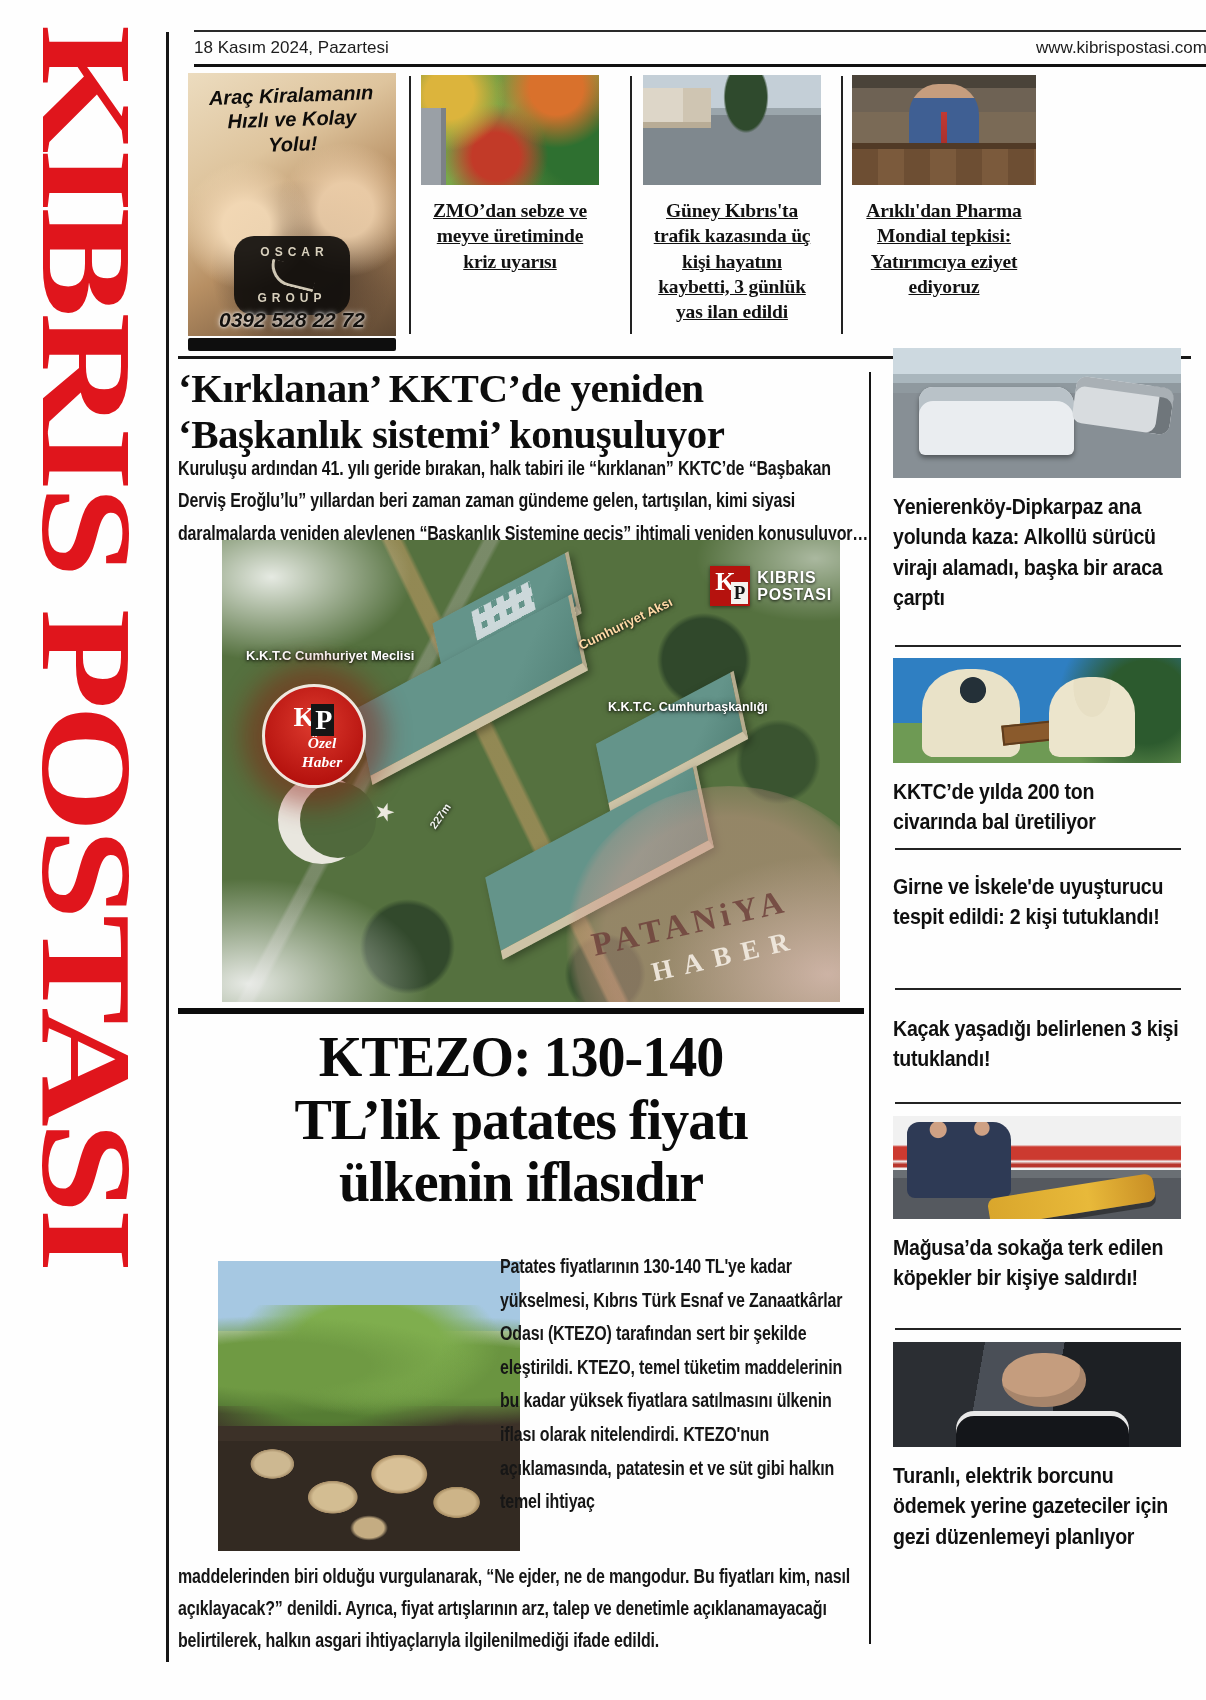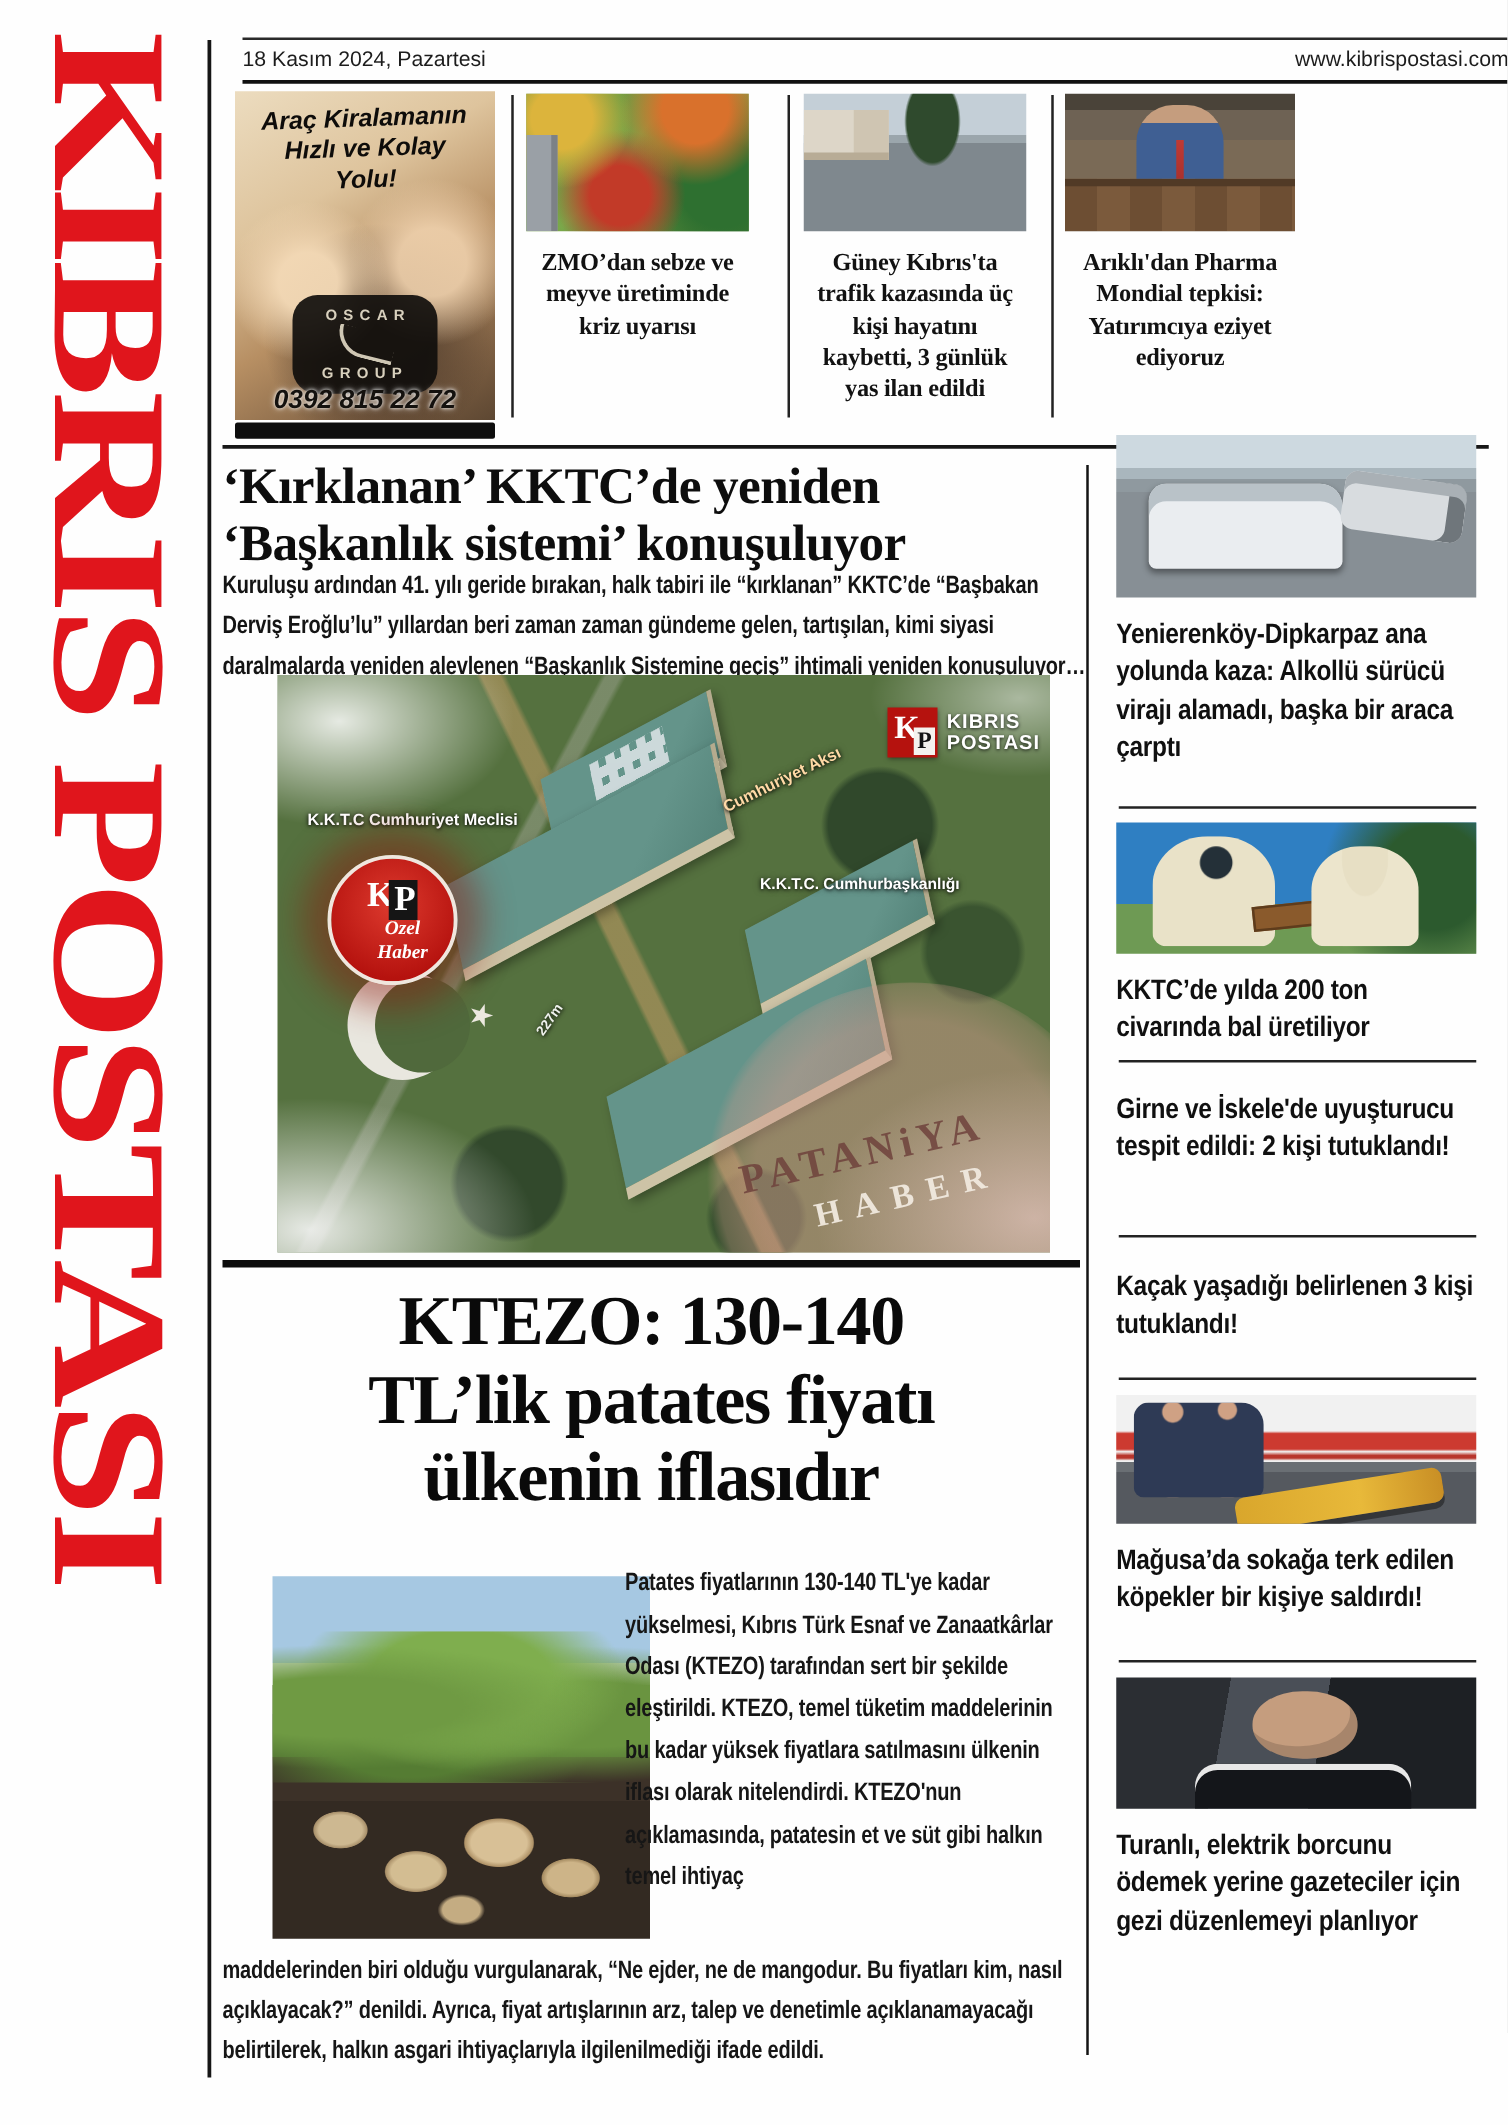--- a/index.html
+++ b/index.html
@@ -125,21 +125,21 @@
     radial-gradient(ellipse at 82% 55%,#6a9440 0 28%,transparent 58%),
     radial-gradient(ellipse at 36% 72%,#557c33 0 24%,transparent 54%);}
   .ph.potato::after{left:0;bottom:0;width:100%;height:44%;background:
     radial-gradient(ellipse 28px 19px at 18% 32%,#cdb891 0 62%,#a8906b 76%,transparent 79%),
     radial-gradient(ellipse 32px 21px at 38% 58%,#d3bd92 0 62%,#ab916a 76%,transparent 79%),
     radial-gradient(ellipse 36px 25px at 60% 40%,#d8c096 0 62%,#b09368 76%,transparent 79%),
     radial-gradient(ellipse 30px 20px at 79% 62%,#cdb488 0 62%,#a68c62 76%,transparent 79%),
     radial-gradient(ellipse 24px 16px at 50% 82%,#c4ac82 0 62%,transparent 79%);}
 
   
-  .tbox{position:absolute;top:75px;}
+  .tbox{position:absolute;top:75px;text-decoration:underline;}
   .t1{left:421px;width:178px}.t2{left:643px;width:178px}.t3{left:852px;width:184px}
   .tbox .ph{height:110px;}
   .tbox h3{margin:13px 2px 0;text-align:center;font:700 19.5px/1.3 "Liberation Serif",serif;
     color:#121212;letter-spacing:-0.2px;}
 
   
   h1{position:absolute;left:178px;top:366px;width:700px;margin:0;
      font:800 41px/1.12 "Liberation Serif",serif;letter-spacing:-0.5px;color:#0d0d0d;}
   h1 span{display:block}
   .lead{position:absolute;left:178px;top:452px;width:866px;margin:0;
@@ -239,21 +239,21 @@
     <div class="ad-txt">
       <span>Araç Kiralamanın</span>
       <span>Hızlı ve Kolay</span>
       <span>Yolu!</span>
     </div>
     <div class="oscar">
       <span>OSCAR</span>
       <span class="horse"></span>
       <span>GROUP</span>
     </div>
-    <div class="ad-phone">0392 815 22 72</div>
+    <div class="ad-phone">0392 528 22 72</div>
   </section>
   <div class="ad-bar"></div>
 
   <article class="tbox t1">
     <div class="ph veg"></div>
     <h3>ZMO’dan sebze ve meyve üretiminde kriz uyarısı</h3>
   </article>
   <article class="tbox t2">
     <div class="ph road"></div>
     <h3>Güney Kıbrıs'ta trafik kazasında üç kişi hayatını kaybetti, 3 günlük yas ilan edildi</h3>

